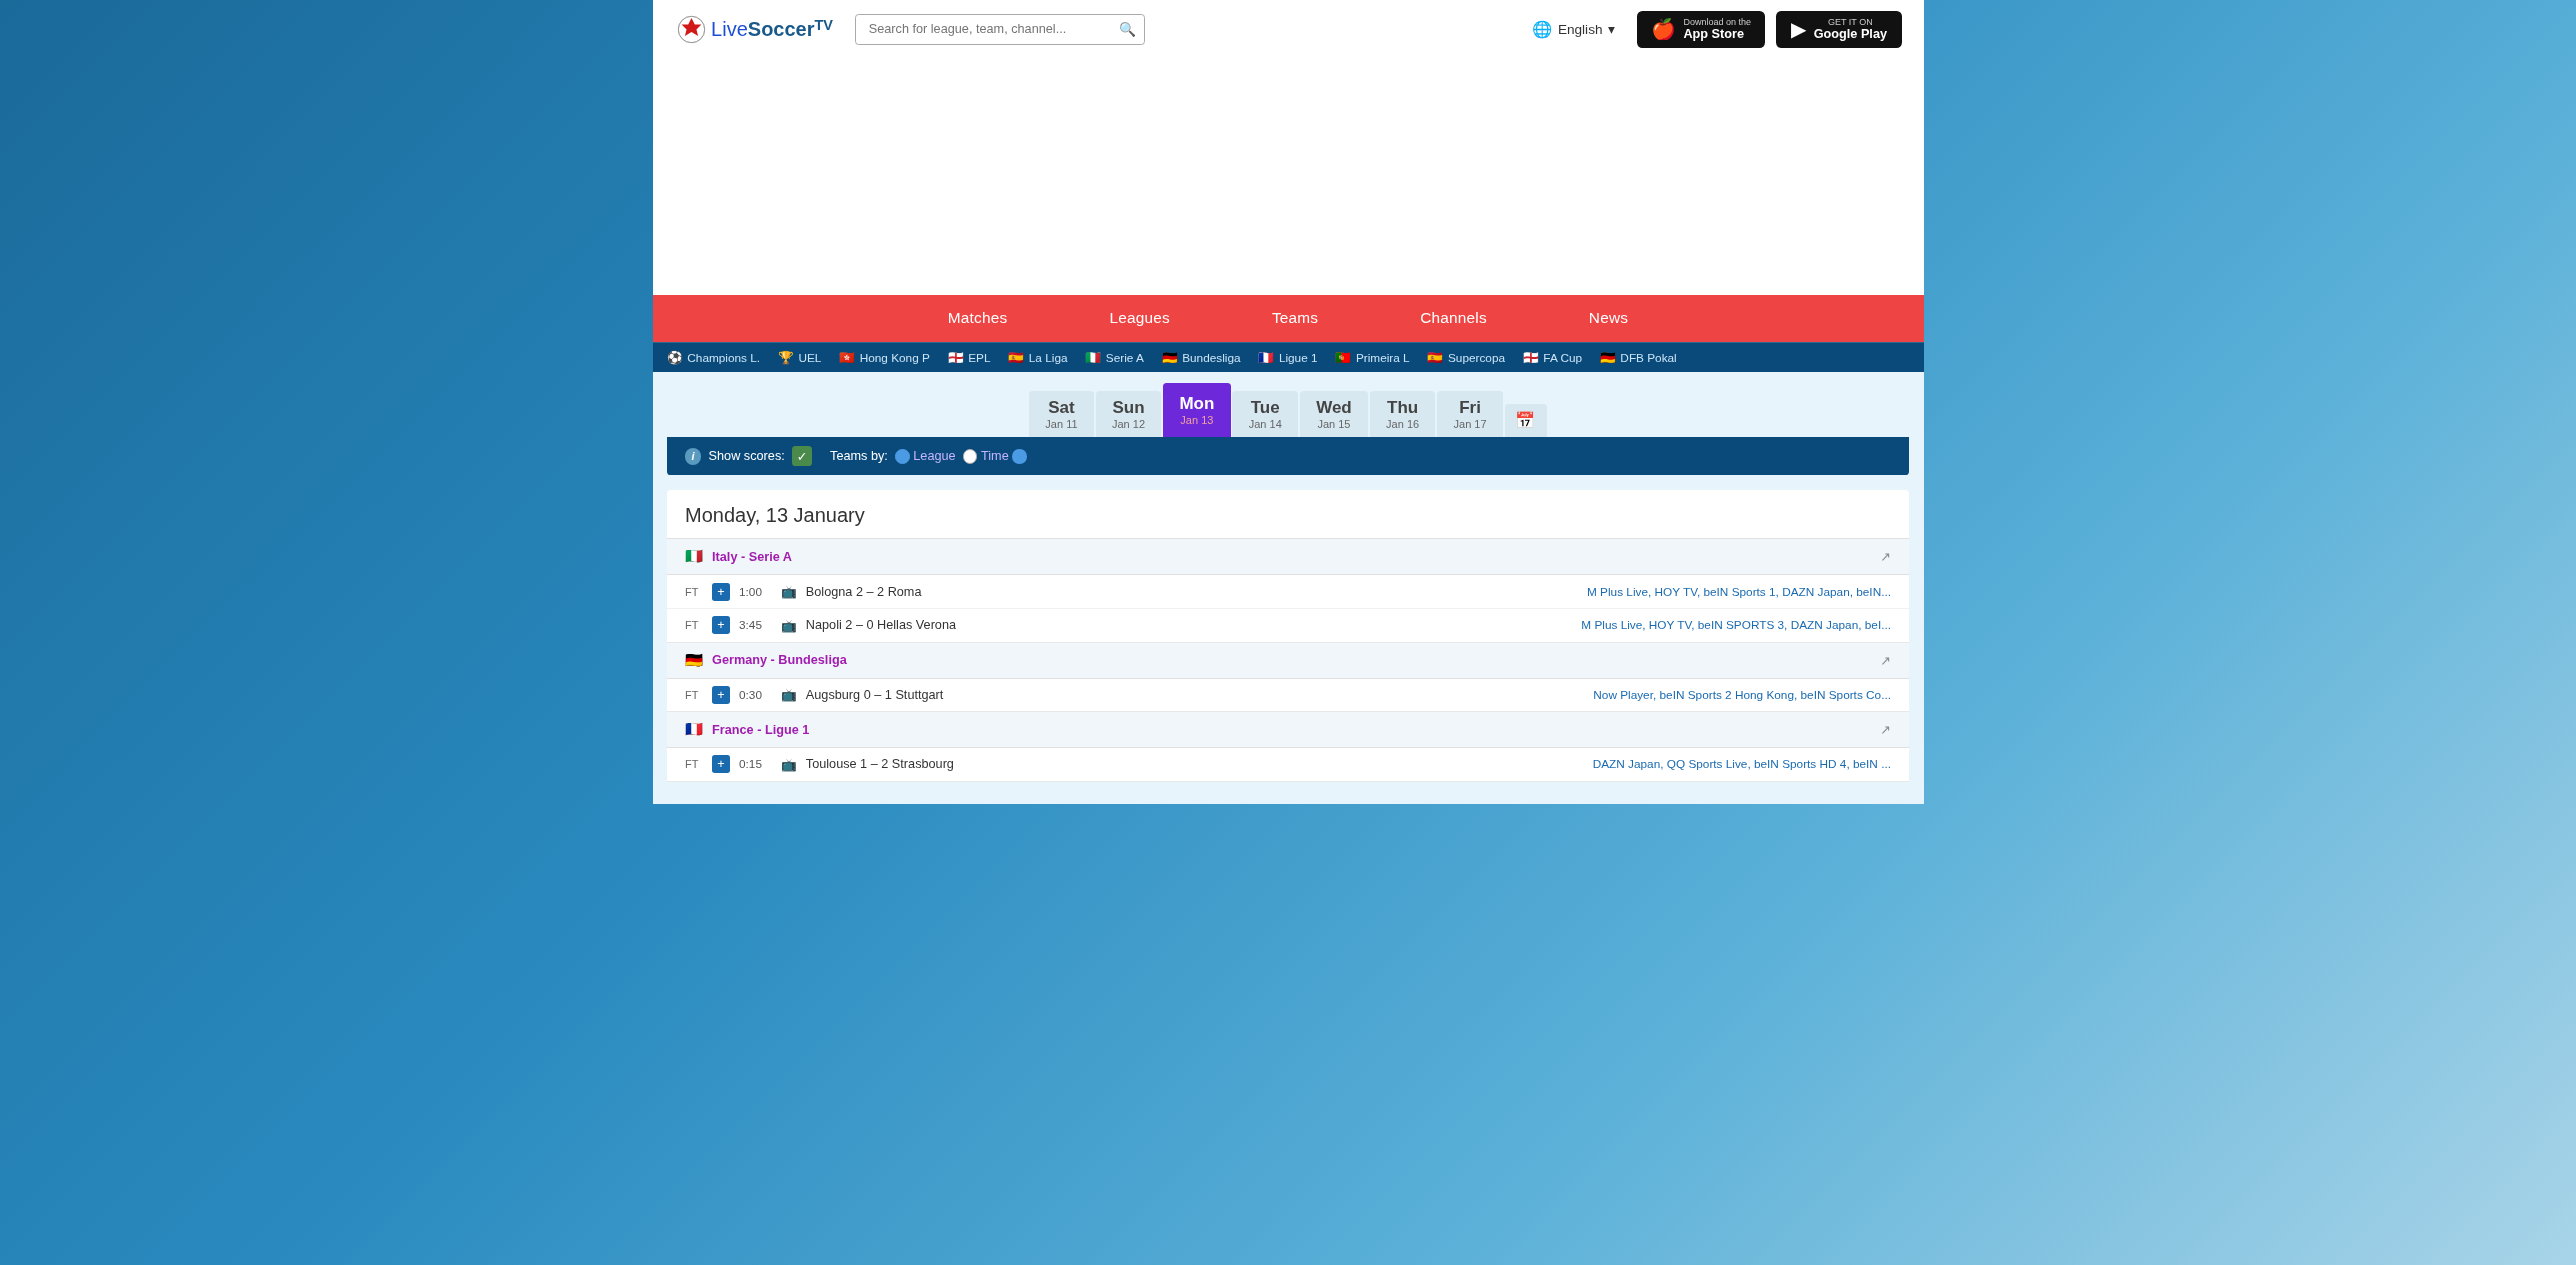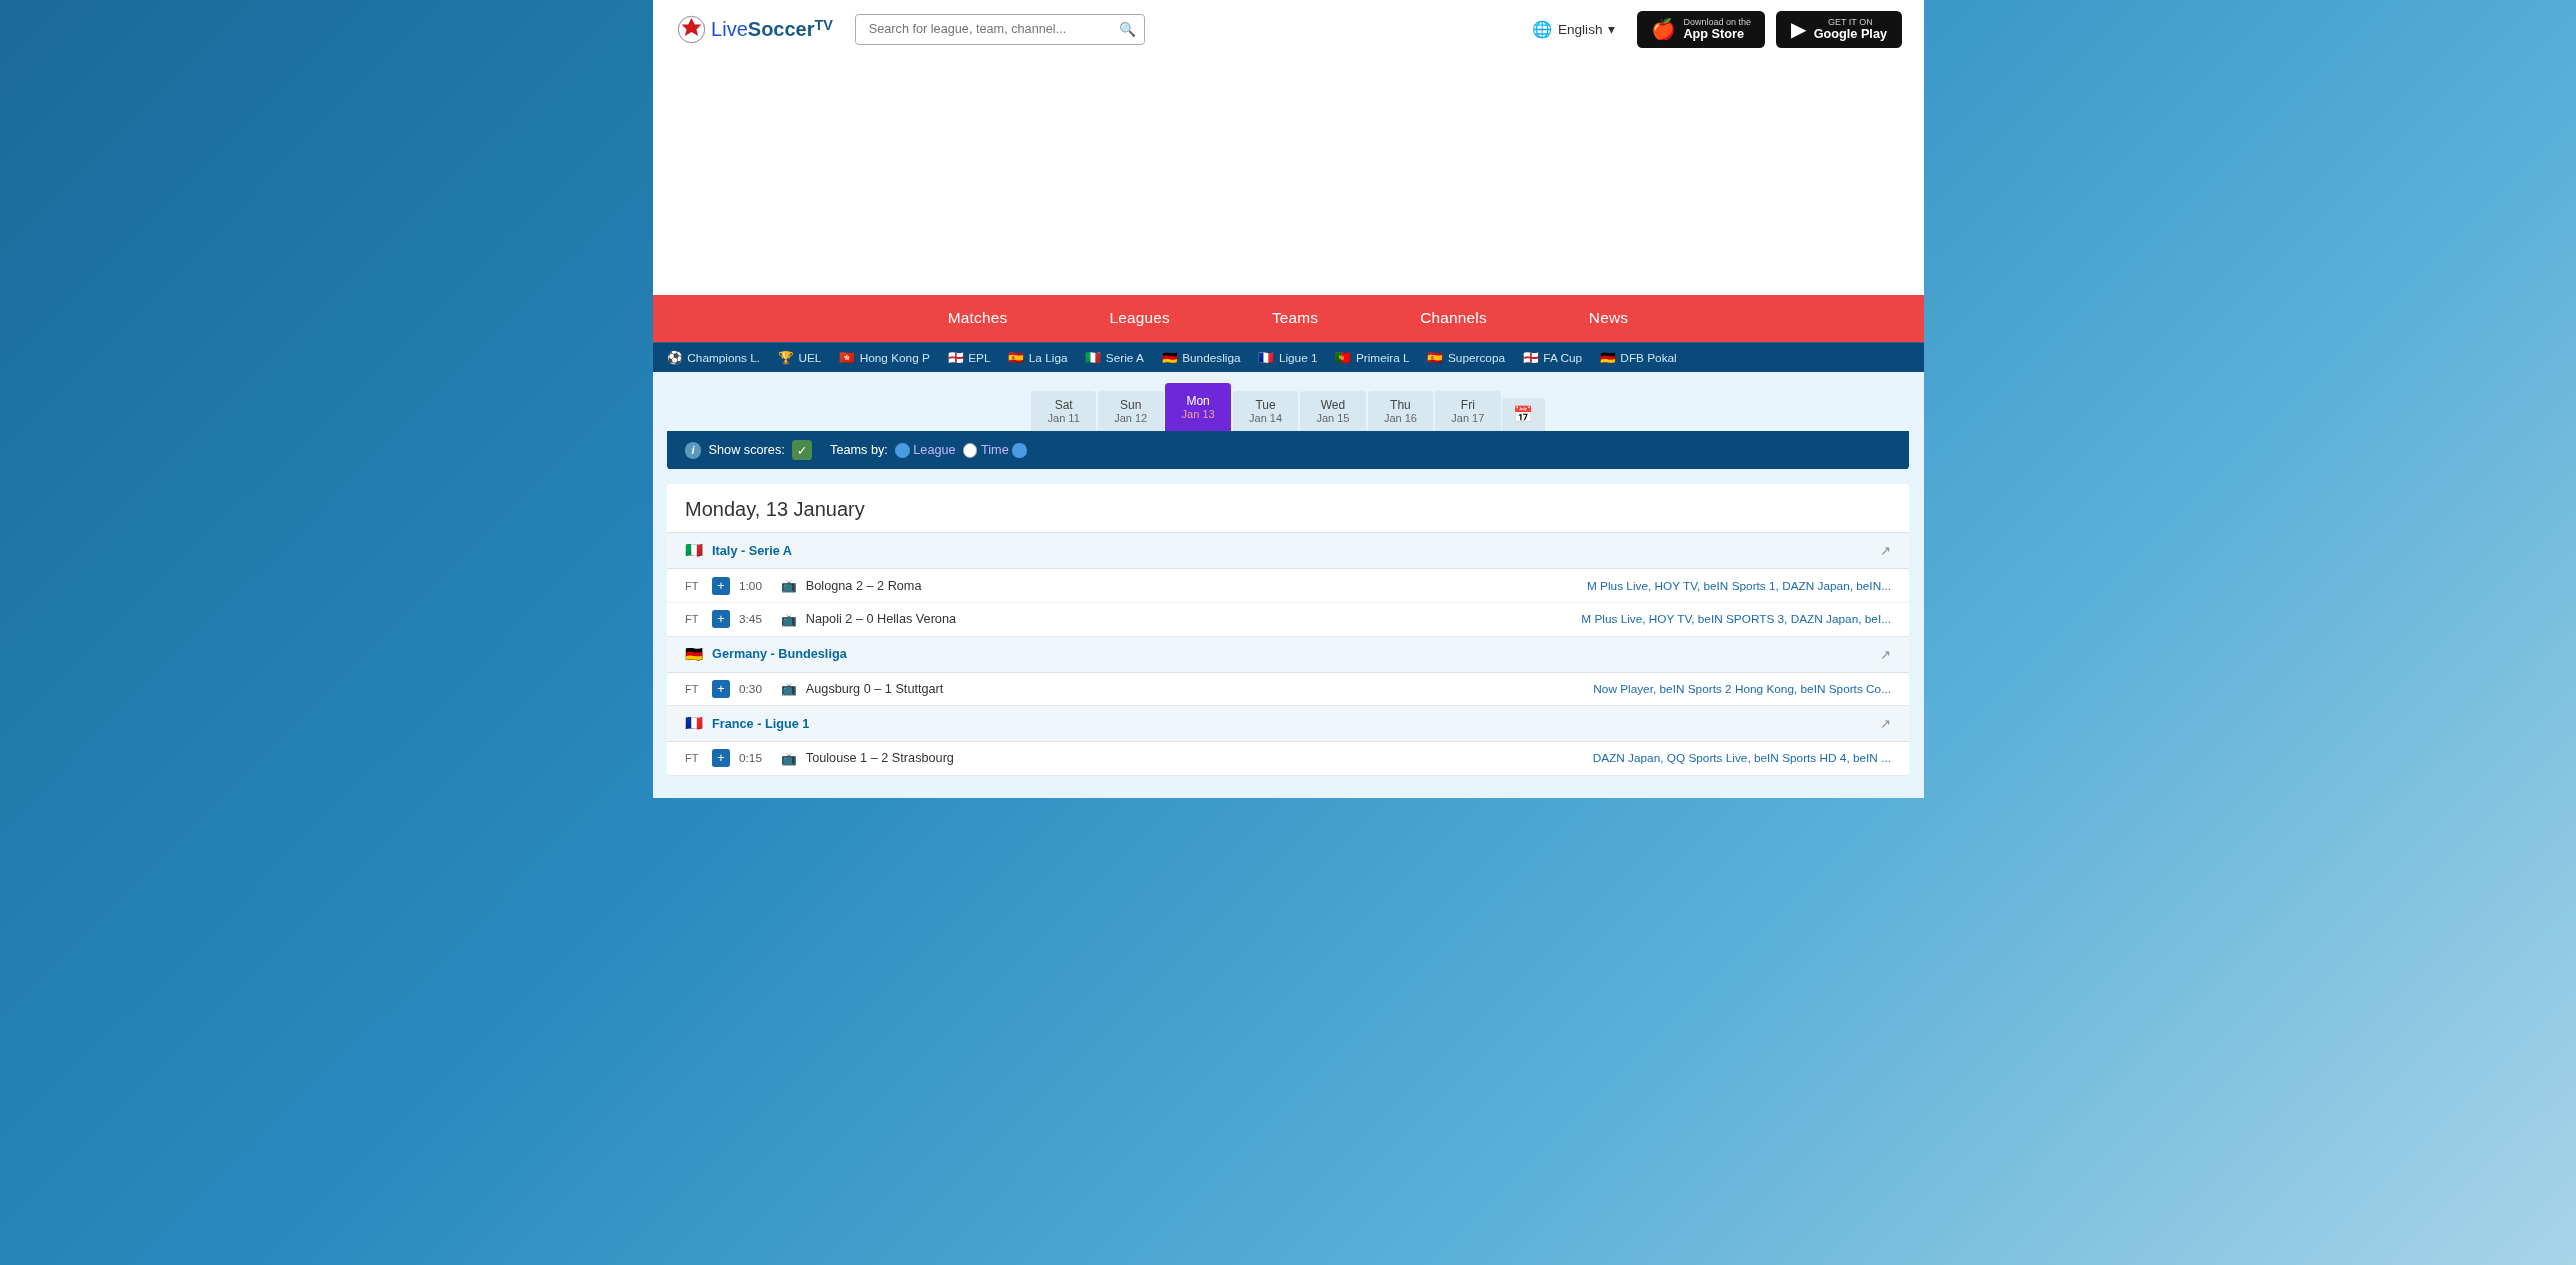--- a/index.html
+++ b/index.html
@@ -151,21 +151,21 @@
       background: #d8e8f0;
       border: none;
       border-radius: 3.6px 3.6px 0 0;
       padding: 7.3px 16.3px;
       text-align: center;
       cursor: pointer;
       font-size: 11.8px;
       color: #444;
       min-width: 58px;
     }
-    .date-tab .day-name { font-weight: normal; font-size: 12px; }
+    .date-tab .day-name { font-weight: bold; font-size: 17px; }
     .date-tab .day-date { font-size: 11px; color: #666; }
     .date-tab.active {
       background: #6d28d9;
       color: white;
       padding: 11px 16.3px;
     }
     .date-tab.active .day-name { color: white; }
     .date-tab.active .day-date { color: #f0a0a0; }
     .date-tab-cal {
       background: #d8e8f0;
@@ -275,21 +275,21 @@
       justify-content: space-between;
     }
     .league-header-left {
       display: flex;
       align-items: center;
       gap: 9px;
     }
     .league-name {
       font-size: 12.7px;
       font-weight: bold;
-      color: #0369a1;
+      color: #a21caf;
     }
     .external-link-icon {
       color: #888;
       font-size: 12.7px;
       cursor: pointer;
     }
 
     
     .match-row {
       display: flex;

